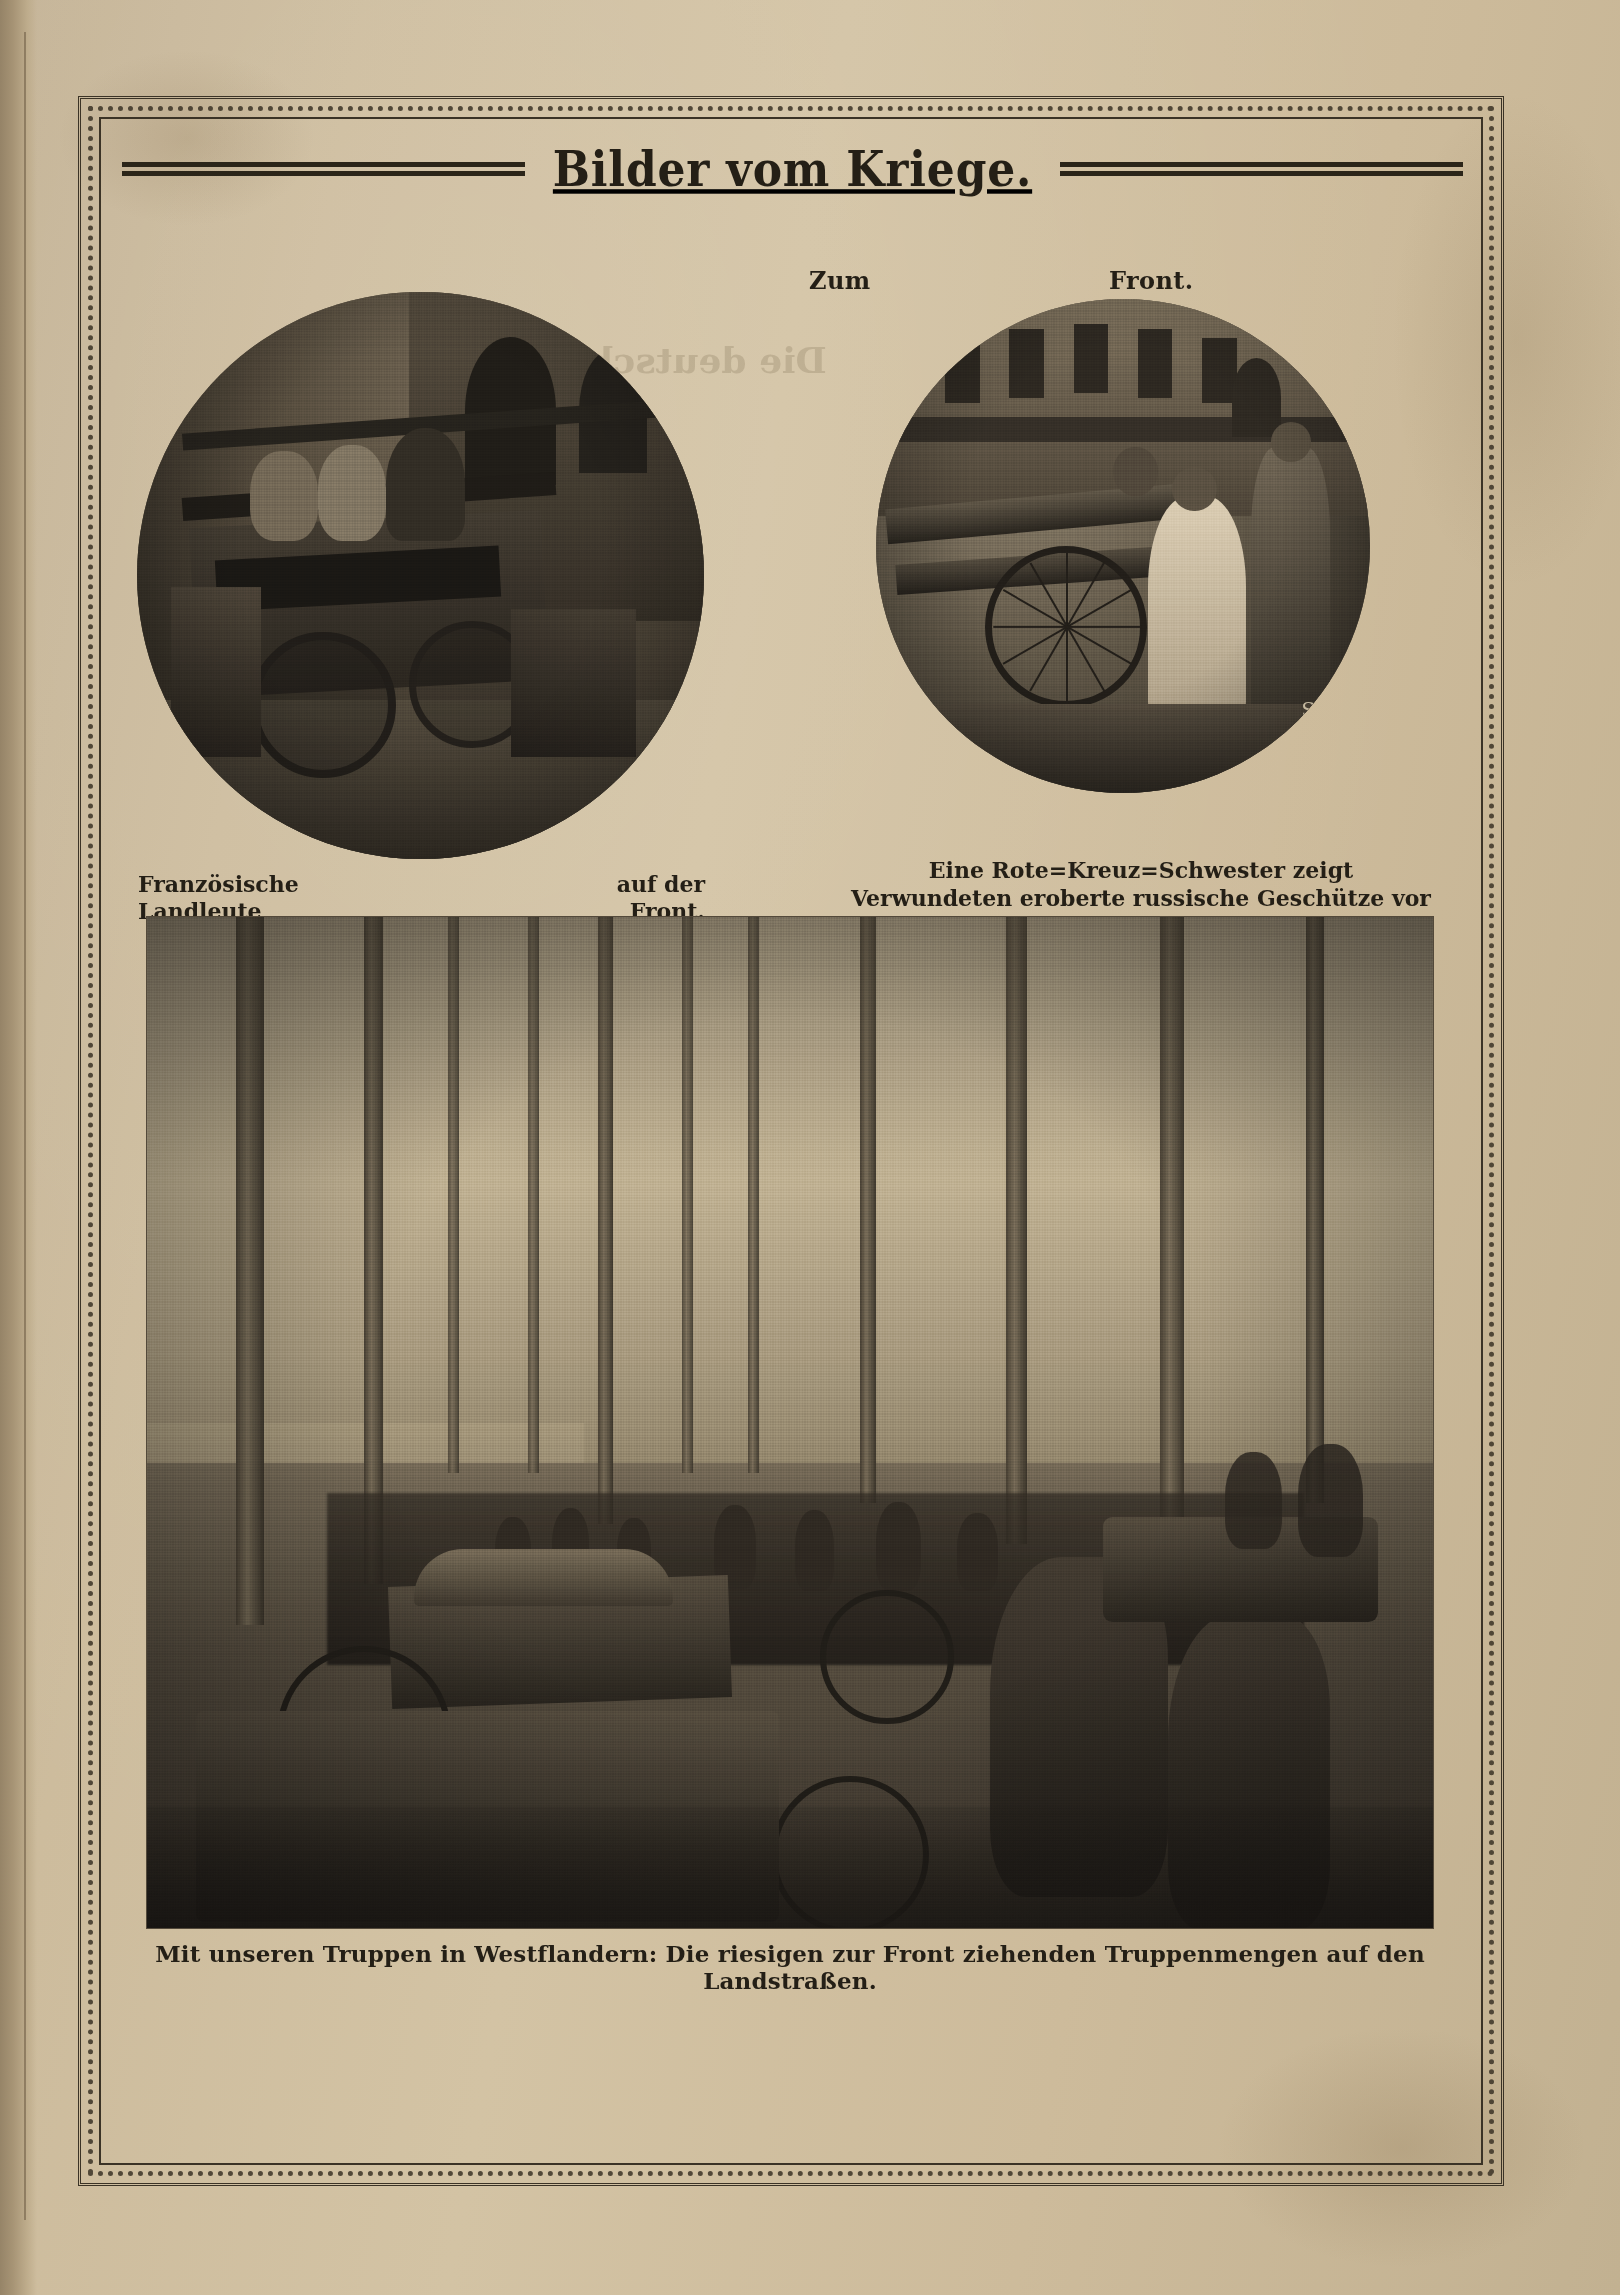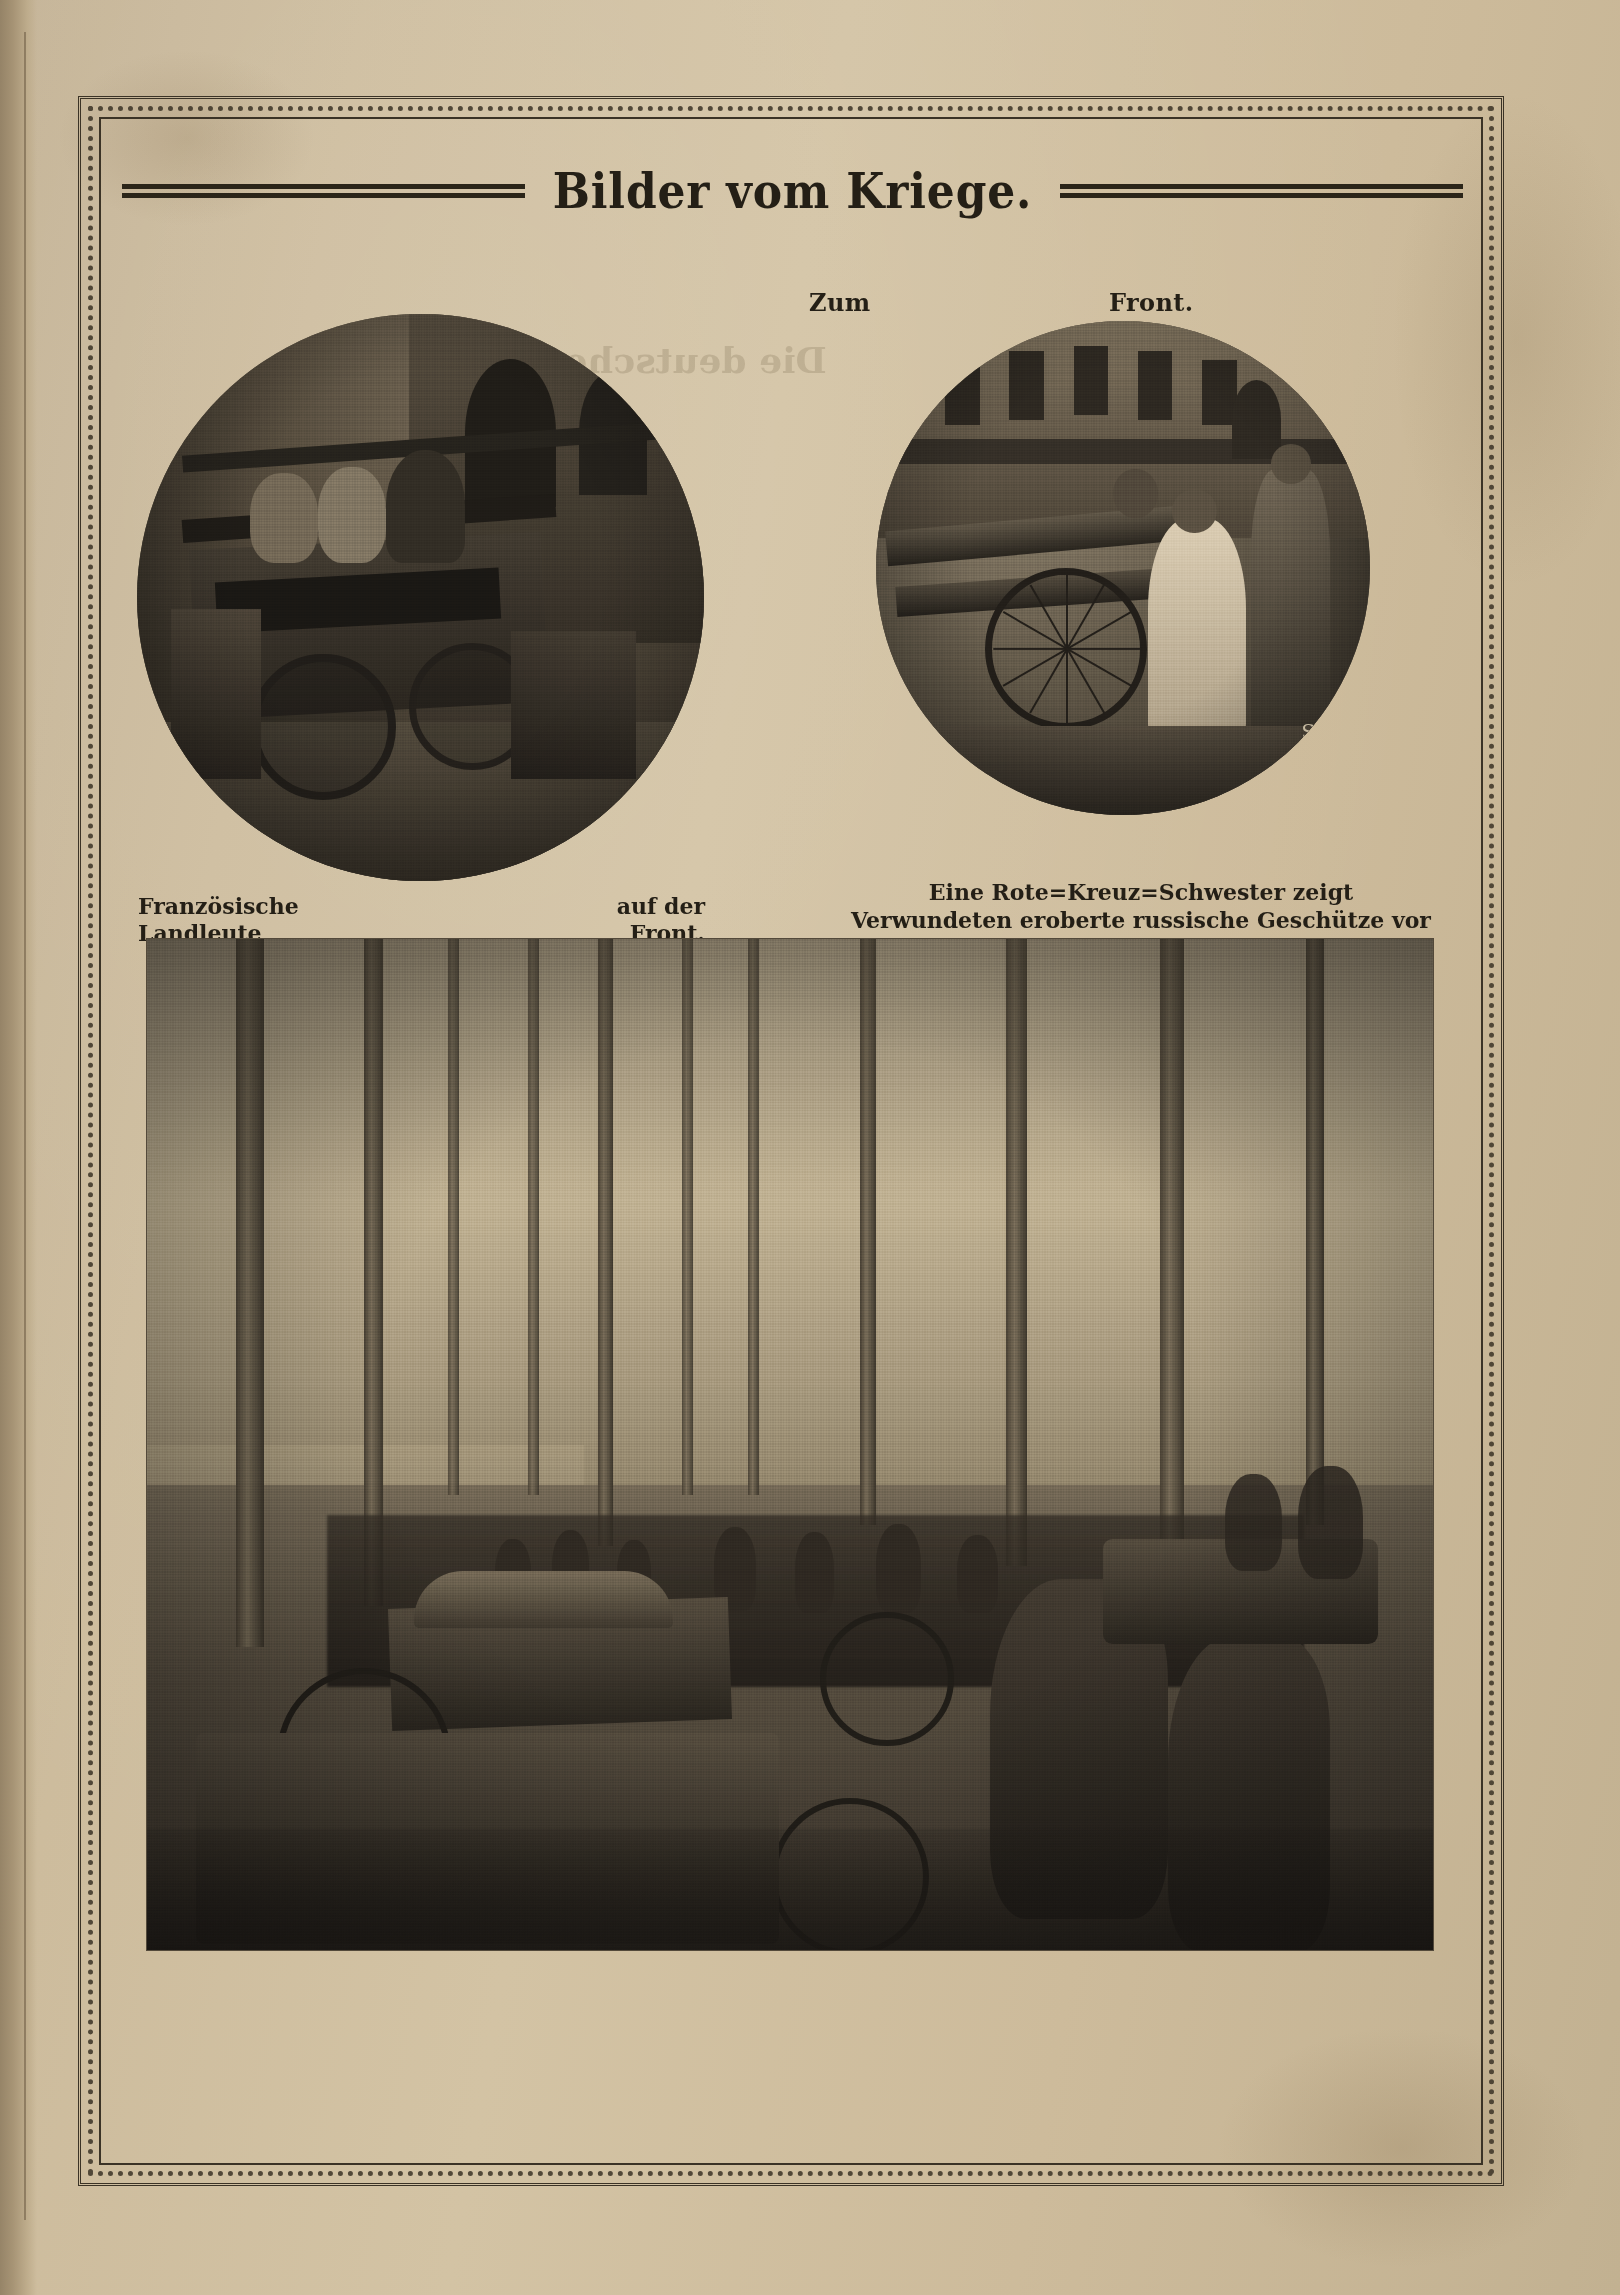--- a/index.html
+++ b/index.html
@@ -68,23 +68,24 @@
   .frame-inner {
     position: absolute;
     inset: 18px;
     border: 2.4px solid #3b3326;
     box-sizing: border-box;
   }
 
   .content {
     position: absolute;
     left: 122px;
-    top: 144px;
+    top: 122px;
     width: 1341px;
     height: 2026px;
+    text-decoration: underline;
   }
 
   
   .headline-row {
     display: flex;
     align-items: center;
     justify-content: center;
     margin-top: 9.7px;
     height: 73px;
   }
@@ -464,16 +465,17 @@
       <div class="horse" style="left:1021px;top:697px;width:162px;height:316px;"></div>
       <div class="wagon" style="left:956px;top:600px;width:275px;height:105px;border-radius:9.7px;"></div>
       <div class="blob" style="left:1078px;top:535px;width:57px;height:97px;"></div>
       <div class="blob" style="left:1151px;top:527px;width:65px;height:113px;"></div>
 
       <div class="s" style="left:0;top:88%;width:100%;height:12%;background:linear-gradient(180deg,rgba(25,21,17,.2),rgba(20,17,13,.85));"></div>
       <div class="grain"></div>
       <div class="vign"></div>
     </div>
 
+    <div class="cap-big">Mit unseren Truppen in Westflandern: Die riesigen zur Front ziehenden Truppenmengen auf den Landstraßen.</div>
 
   </div>
 </div>
 
 
 </body></html>

